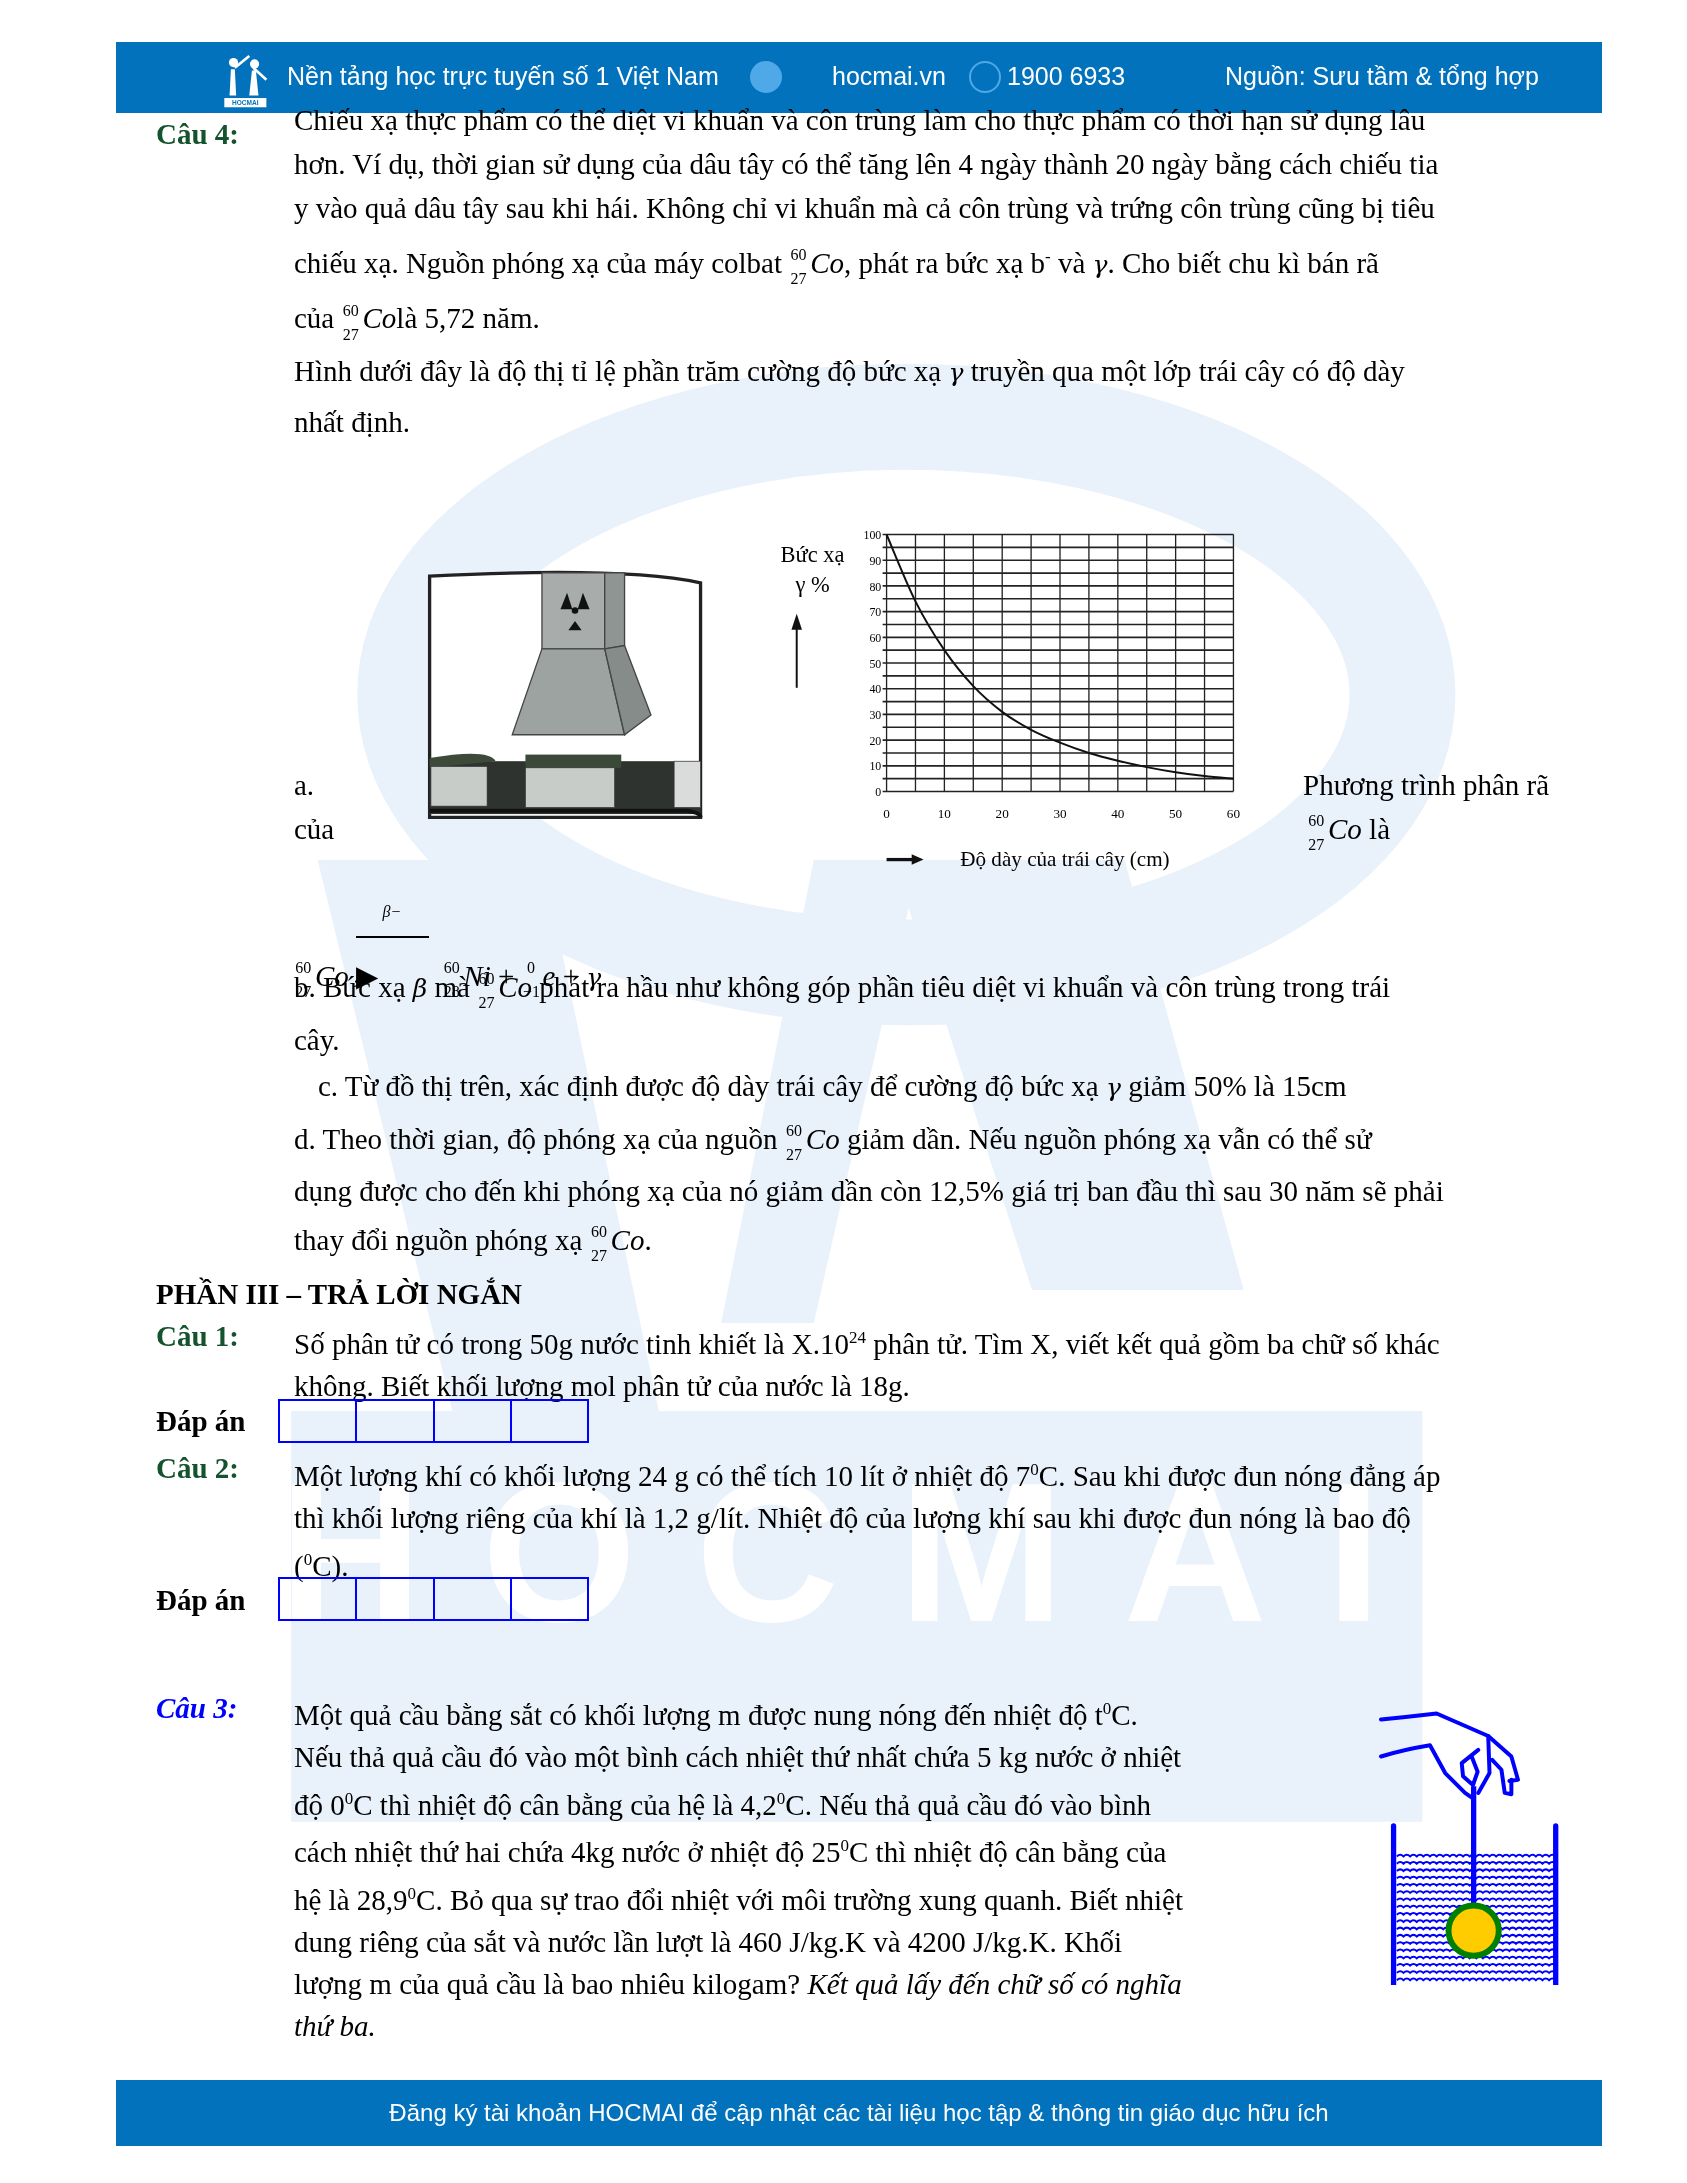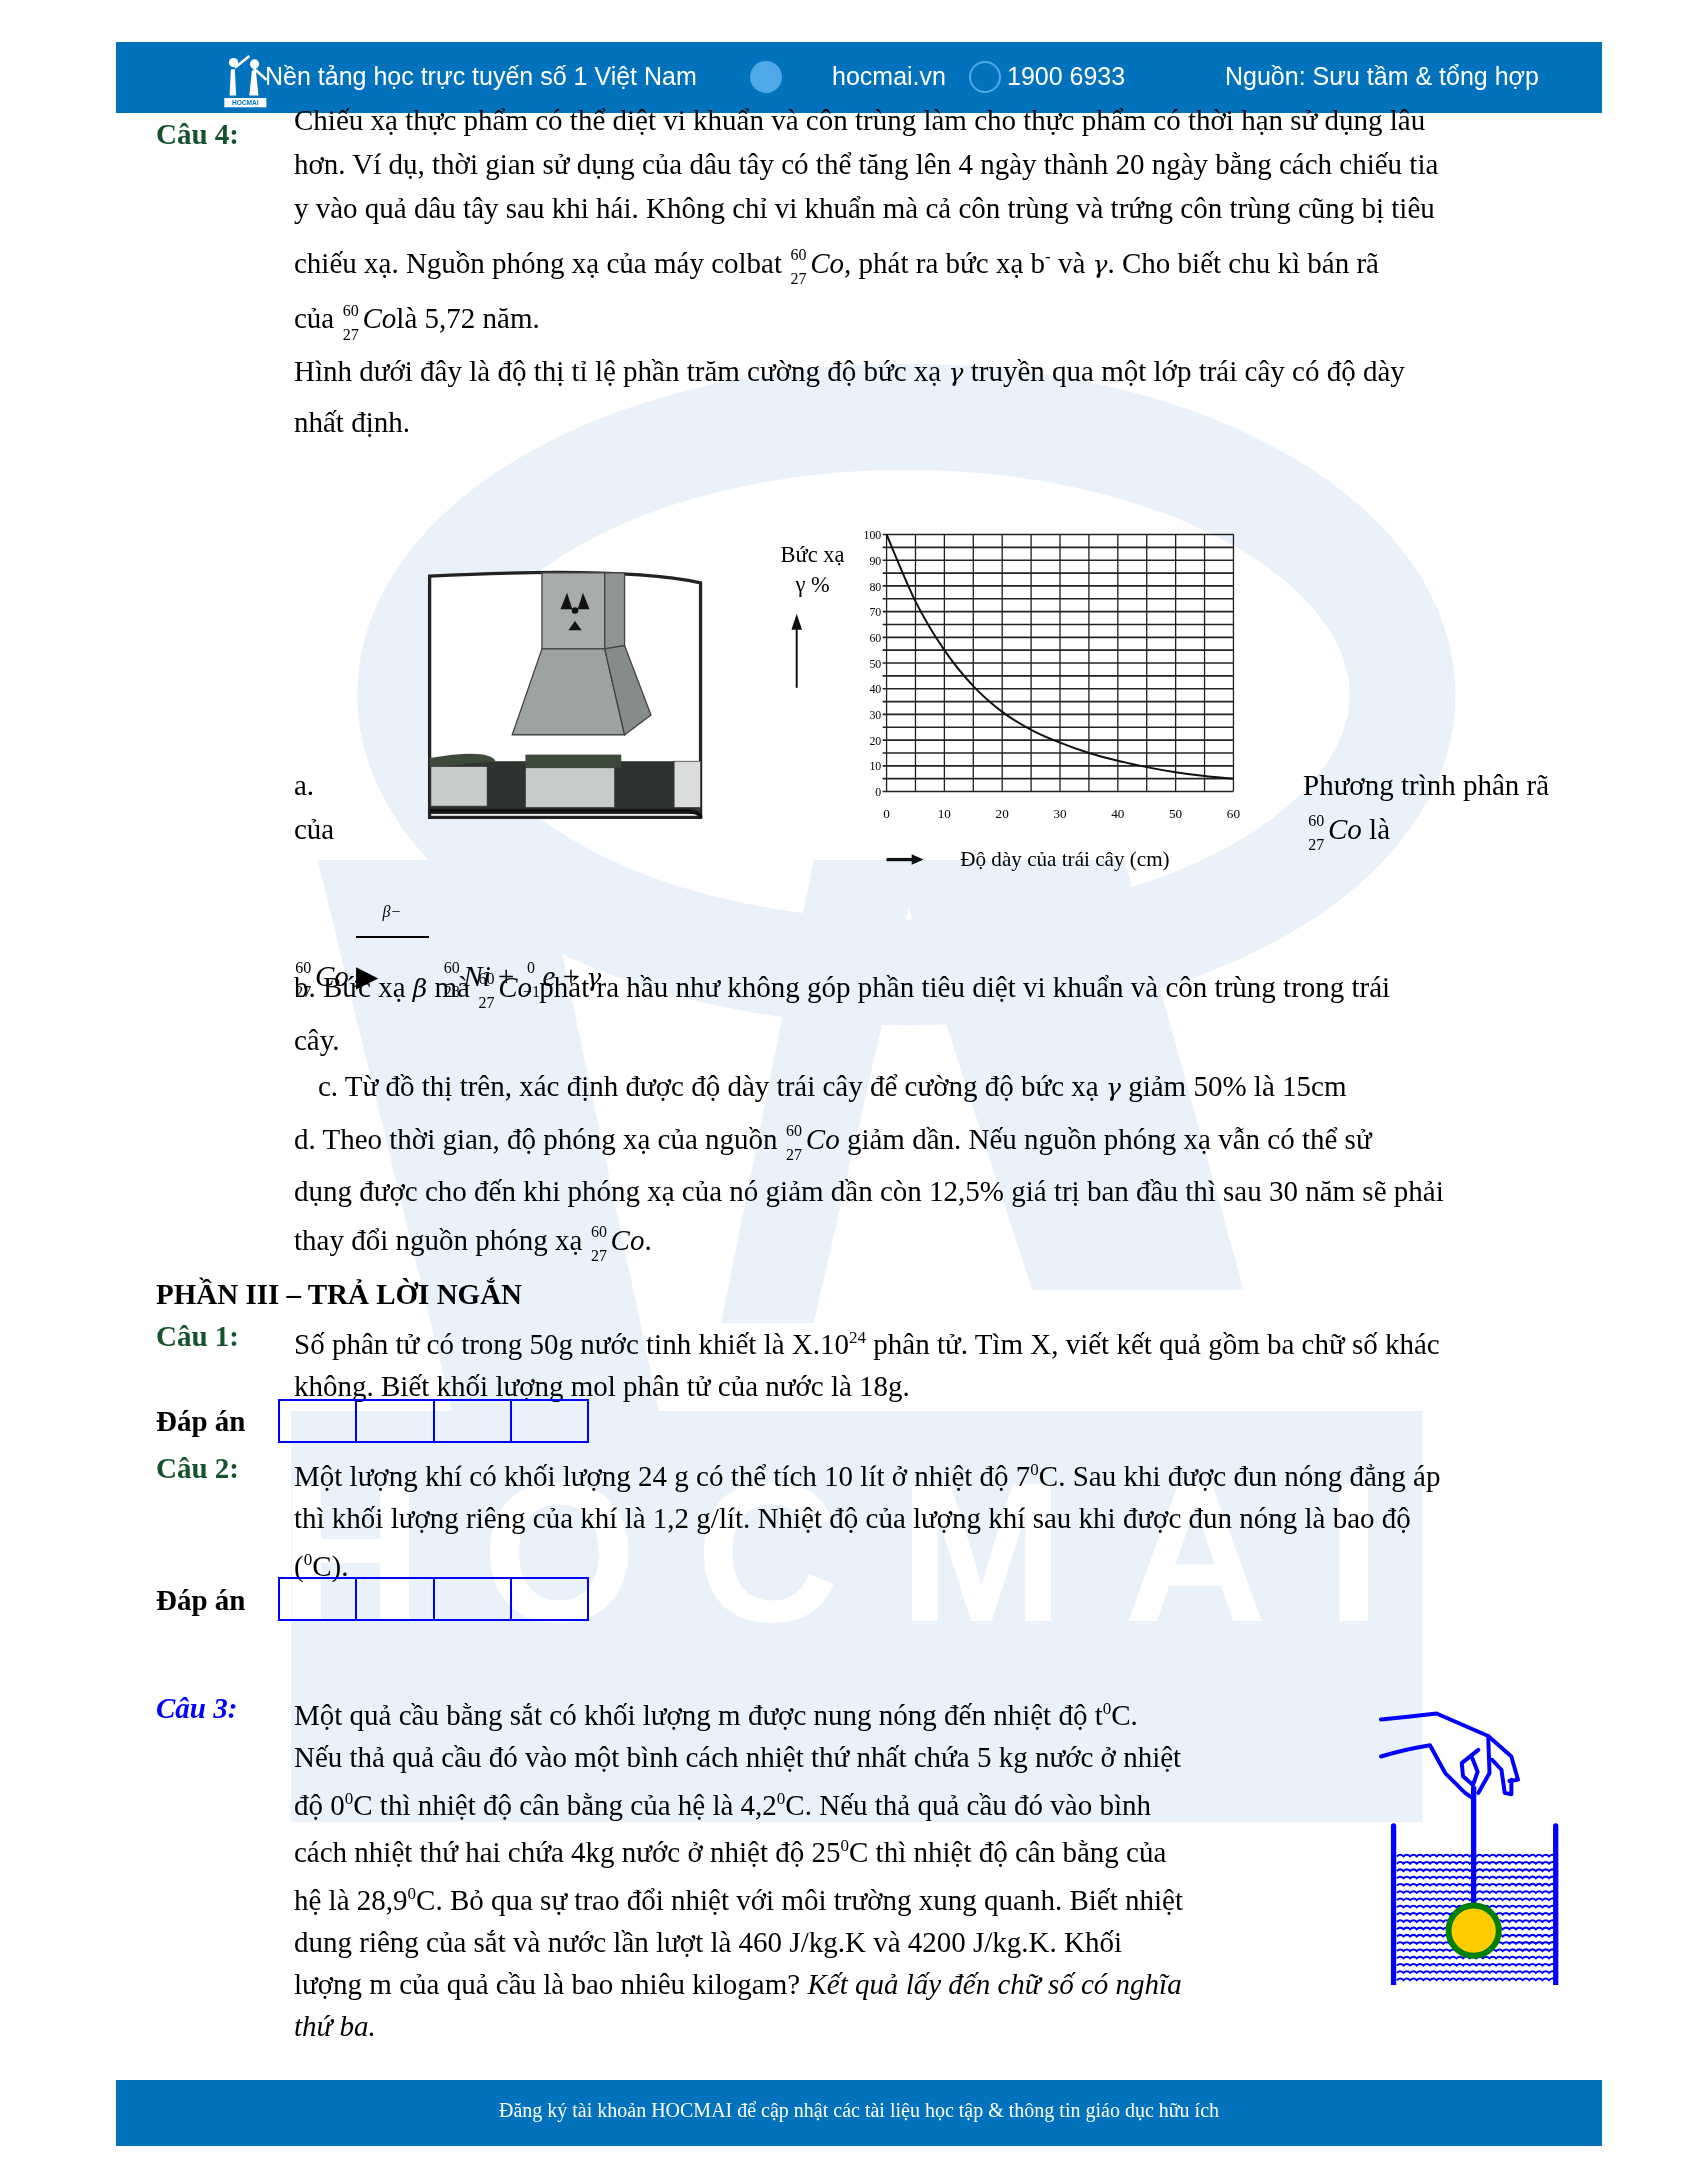--- a/index.html
+++ b/index.html
@@ -5,21 +5,21 @@
   html, body { margin:0; padding:0; }
   body { width:1687px; height:2183px; position:relative; background:#ffffff; overflow:hidden;
          font-family:"Liberation Serif", serif; color:#000; }
   .abs { position:absolute; }
   
   .bar { position:absolute; left:116px; width:1486px; background:#0372bd; color:#fff;
          font-family:"Liberation Sans", sans-serif; }
   #header { top:42px; height:71px; }
   #footer { top:2080px; height:66px; }
   .hitem { position:absolute; top:20px; font-size:25px; white-space:nowrap; }
-  .ftext { position:absolute; left:0; right:0; top:18.5px; text-align:center; font-size:20px;font-family:Liberation Serif, serif; }
+  .ftext { position:absolute; left:0; right:0; top:18.5px; text-align:center; font-size:24px; }
   
   #watermark { position:absolute; left:0; top:0; width:1687px; height:2183px; z-index:0; }
   .content { position:absolute; z-index:1; }
   .txt { font-size:29px; line-height:42px; }
   .q-label { font-weight:bold; color:#14532d; font-size:29px; }
   .q-label-it { font-style:italic; font-weight:bold; color:#0000ff; font-size:29px; }
   .para { position:absolute; left:294px; width:1307px; font-size:29px; line-height:44px; text-align:justify; }
   .iso { display:inline-block; position:relative; font-style:italic; }
   .iso .sup { position:absolute; font-size:16px; font-style:normal; left:-20px; top:-8px; }
   .iso .sub { position:absolute; font-size:16px; font-style:normal; left:-20px; top:16px; }
@@ -52,21 +52,21 @@
       <circle cx="16" cy="20" r="7" fill="#fff"></circle>
         <circle cx="48" cy="22" r="7" fill="#fff"></circle>
       <polygon points="10,70 20,70 18,30 12,30" fill="#fff"></polygon>
         <polygon points="40,70 54,70 50,32 44,32" fill="#fff"></polygon>
       <line x1="18" y1="28" x2="40" y2="10" stroke="#fff" stroke-width="4"></line>
       <line x1="46" y1="28" x2="66" y2="46" stroke="#fff" stroke-width="4"></line>
       <rect x="2" y="74" width="64" height="14" fill="#fff"></rect>
       <text x="34" y="85" text-anchor="middle" font-size="10" font-family="Liberation Sans, sans-serif" fill="#0372bd" font-weight="bold">HOCMAI</text>
     </svg>
   </div>
-  <span class="hitem" style="left:149px;">Nền tảng học trực tuyến số 1 Việt Nam</span>
+  <span class="hitem" style="left:171px;">Nền tảng học trực tuyến số 1 Việt Nam</span>
   <span class="abs" style="left:634px;top:18.5px;width:32px;height:32px;border-radius:50%;background:#4fa8e8;"></span>
   <span class="hitem" style="left:716px;">hocmai.vn</span>
   <span class="abs" style="left:853px;top:18.5px;width:28px;height:28px;border-radius:50%;border:2.6px solid #4fa8e8;"></span>
   <span class="hitem" style="left:891px;">1900 6933</span>
   <span class="hitem" style="left:1109px;">Nguồn: Sưu tầm &amp; tổng hợp</span>
 </div>
 
 <div class="content" style="left:0;top:0;width:1687px;">
   <span class="abs q-label" style="left:156px;top:118px;">Câu 4:</span>
   <div class="para" style="top:98px;">

